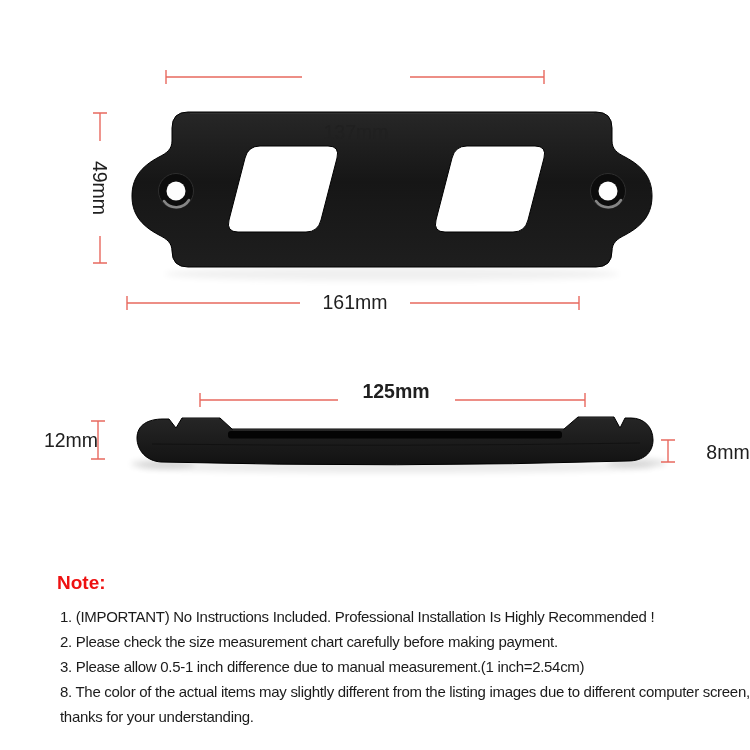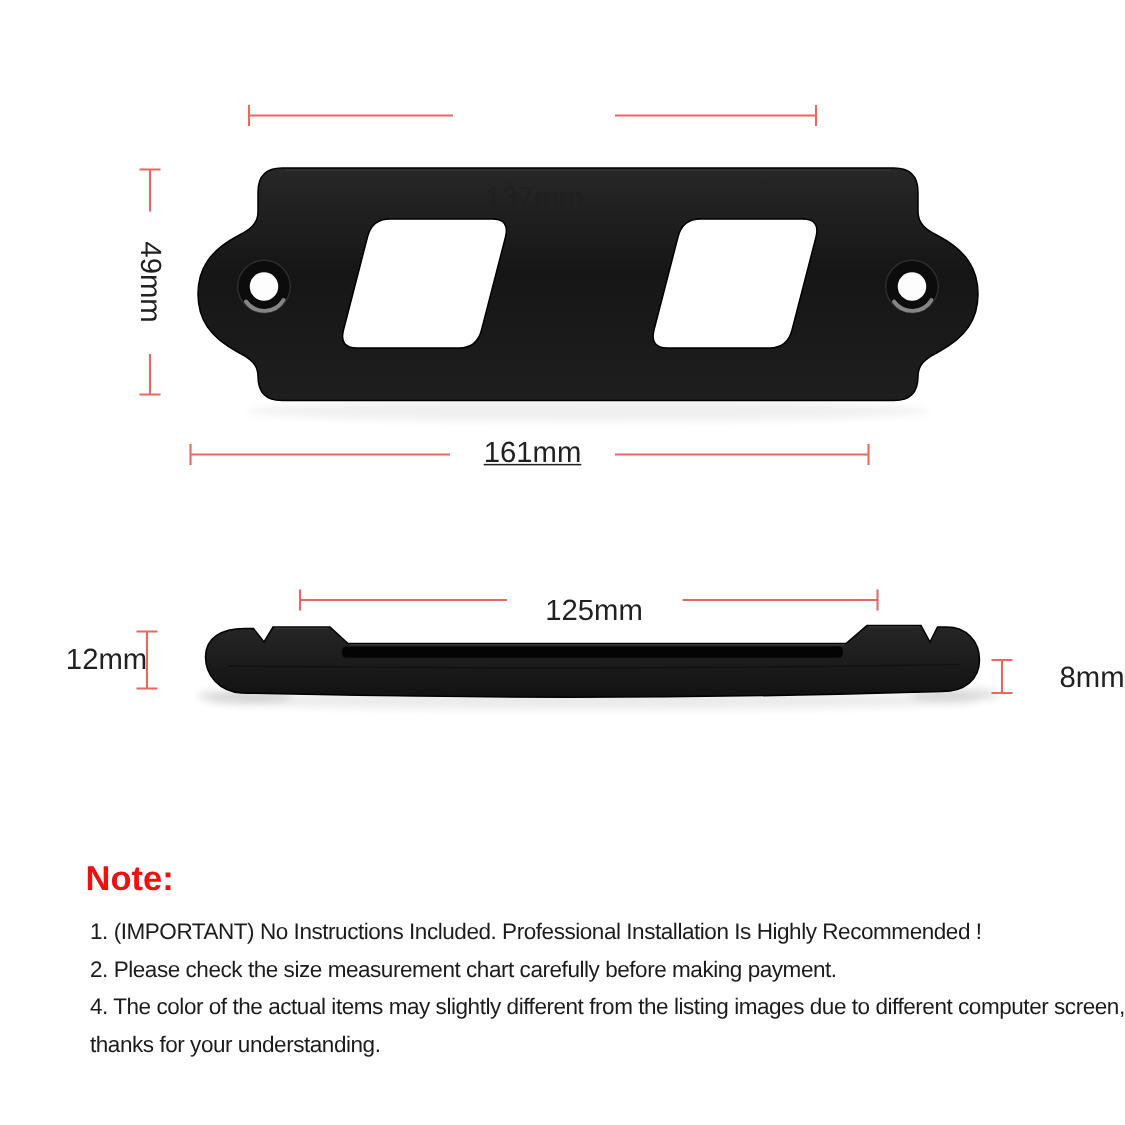--- a/index.html
+++ b/index.html
@@ -8,21 +8,21 @@
     font-family:"Liberation Sans","DejaVu Sans",sans-serif;
   }
   .stage svg{position:absolute;left:0;top:0;}
   .dim-label{
     position:absolute;transform:translate(-50%,-50%);
     font-size:19.5px;color:#202020;white-space:nowrap;letter-spacing:0px;line-height:1;
   }
   .dim-label.rot{transform:translate(-50%,-50%) rotate(90deg);}
   .note{position:absolute;left:57px;top:572px;width:693px;color:#1b1b1b;}
   .note-title{
-    font-size:23px;font-weight:bold;color:#ee1111;margin:0 0 9px 0;line-height:1.2;
+    font-size:19px;font-weight:bold;color:#ee1111;margin:0 0 9px 0;line-height:1.2;
   }
   .note-item{
     font-size:15px;line-height:25px;letter-spacing:-0.3px;margin:0 0 0 3px;
   }
 </style>
 </head>
 <body>
 
 <div class="stage">
 
@@ -94,25 +94,26 @@
       <path d="M93 113 H107 M100 113 V141 M100 236 V263 M93 263 H107"></path>
       <path d="M127 296 V310 M127 303 H300 M410 303 H579 M579 296 V310"></path>
       <path d="M200 393 V407 M200 400 H338 M455 400 H585 M585 393 V407"></path>
       <path d="M91 421 H105 M98 421 V459 M91 459 H105"></path>
       <path d="M661 440 H675 M668 440 V462 M661 462 H675"></path>
     </g>
   </svg>
 
   <div class="dim-label" style="left:356px;top:89px;margin-top:44px;">137mm</div>
   <div class="dim-label rot" style="left:99px;top:188px;">49mm</div>
-  <div class="dim-label" style="left:355px;top:303px;text-decoration:underline;">161mm</div>
-  <div class="dim-label" style="left:396px;top:408px;">125mm</div>
+  <div class="dim-label" style="left:355px;top:303px;">161mm</div>
+  <div class="dim-label" style="left:396px;top:392px;font-weight:bold;">125mm</div>
   <div class="dim-label" style="left:71px;top:441px;">12mm</div>
   <div class="dim-label" style="left:703px;top:453px;margin-left:25px;">8mm</div>
 
   <div class="note">
     <div class="note-title">Note:</div>
     <div class="note-item">1. (IMPORTANT) No Instructions Included. Professional Installation Is Highly Recommended !</div>
     <div class="note-item">2. Please check the size measurement chart carefully before making payment.</div>
-    <div class="note-item">4. The color of the actual items may slightly different from the listing images due to different computer screen, thanks for your understanding.</div>
+    <div class="note-item">3. Please allow 0.5-1 inch difference due to manual measurement.(1 inch=2.54cm)</div>
+    <div class="note-item">8. The color of the actual items may slightly different from the listing images due to different computer screen, thanks for your understanding.</div>
   </div>
 
 </div>
 
 </body></html>

